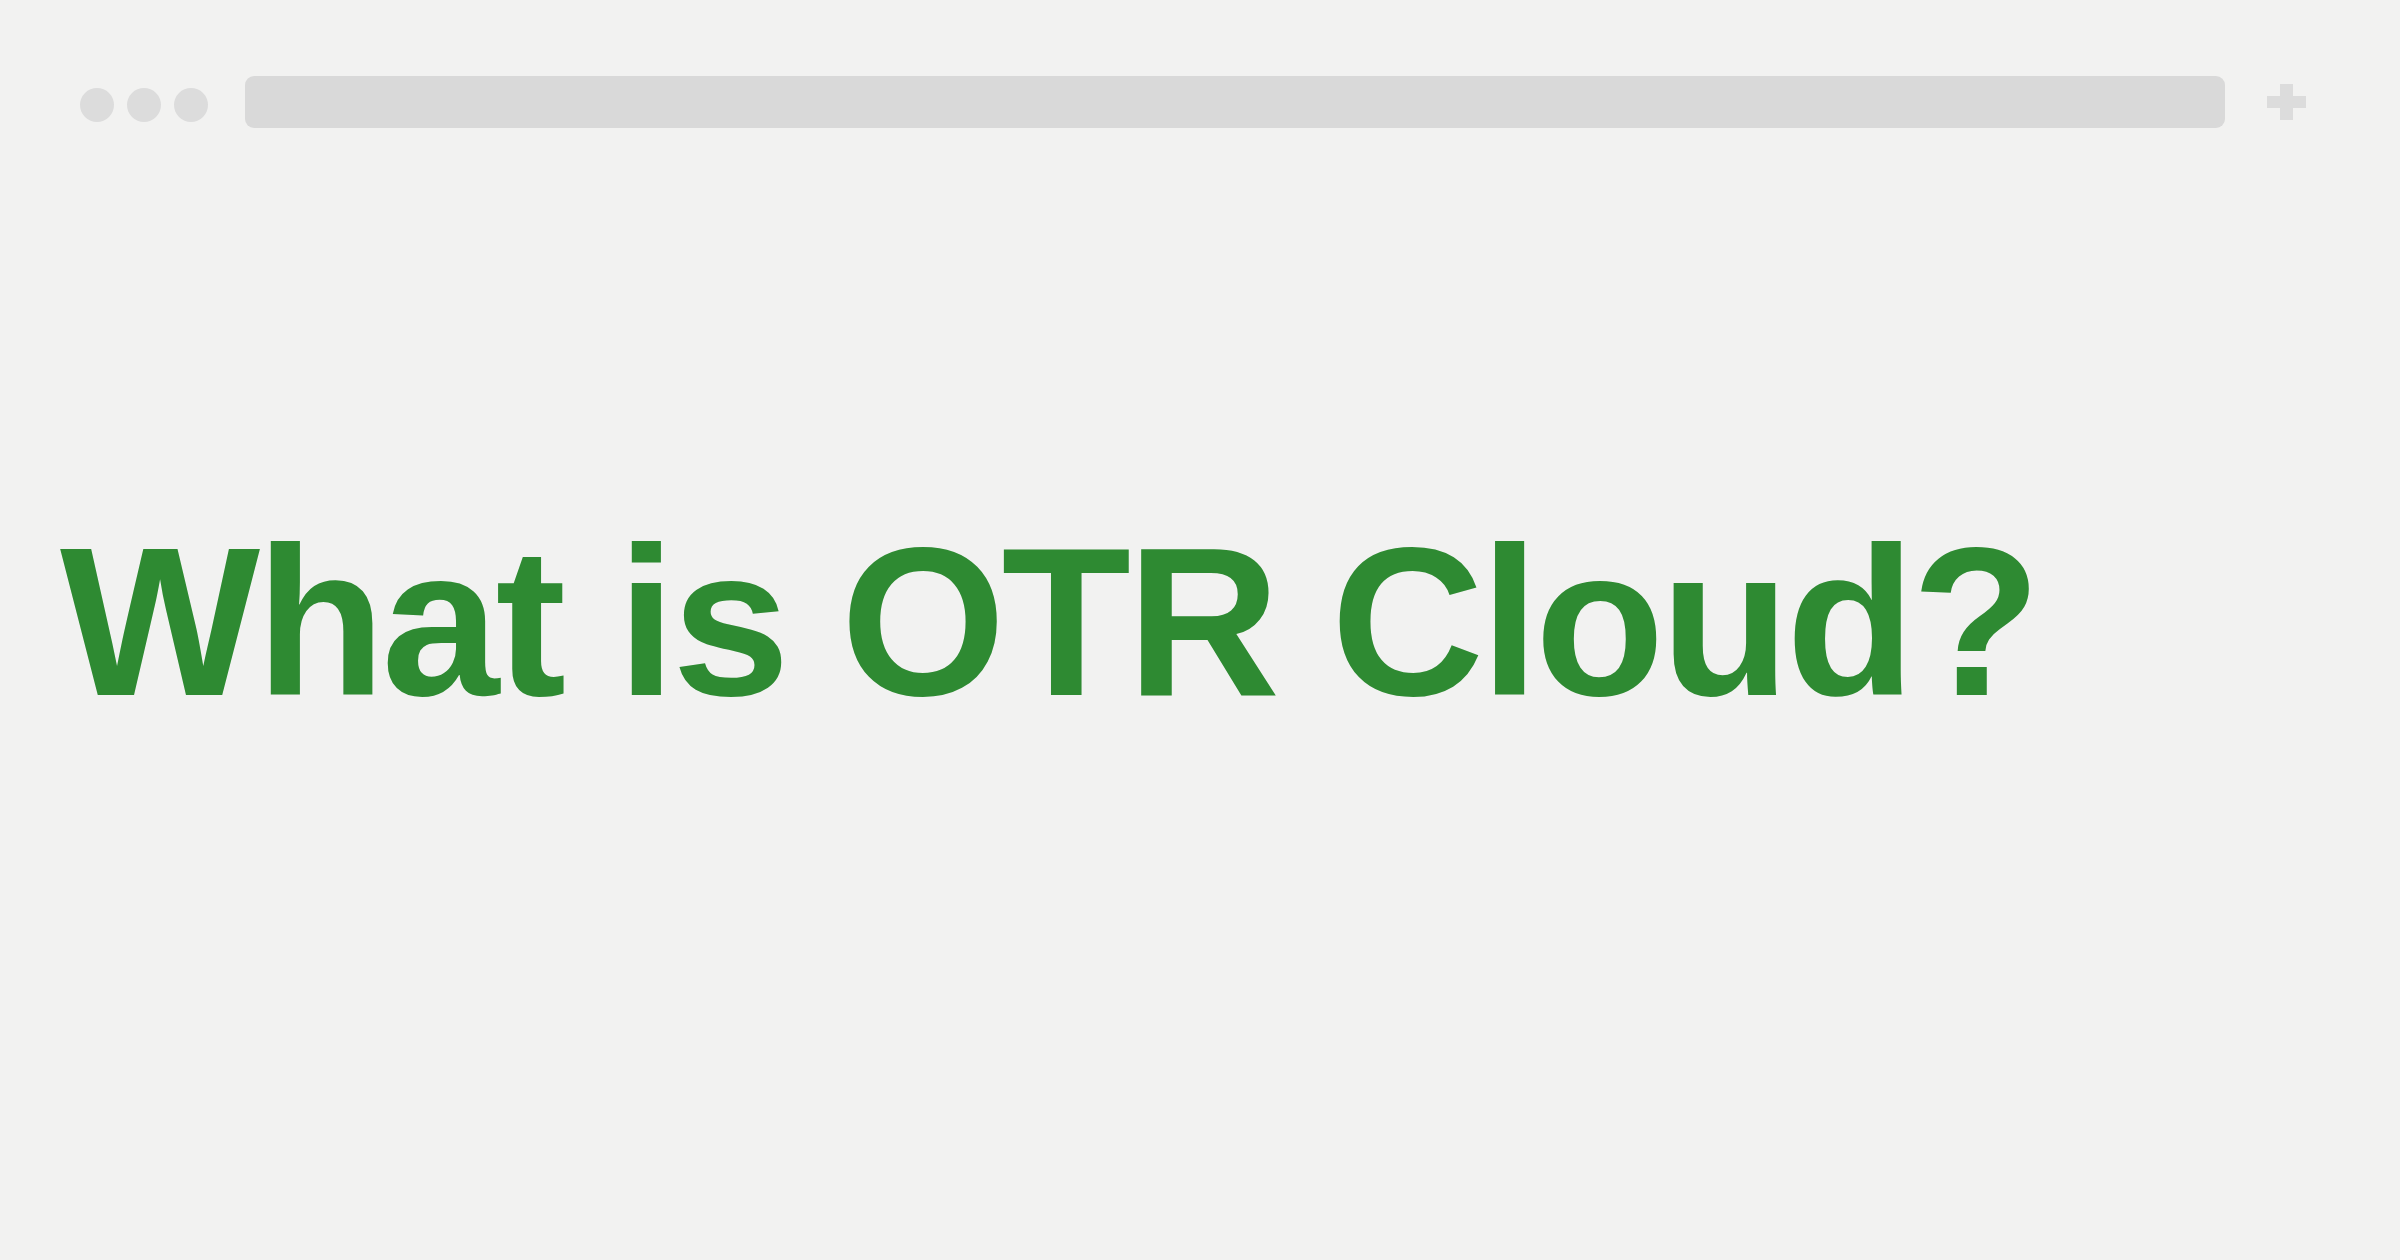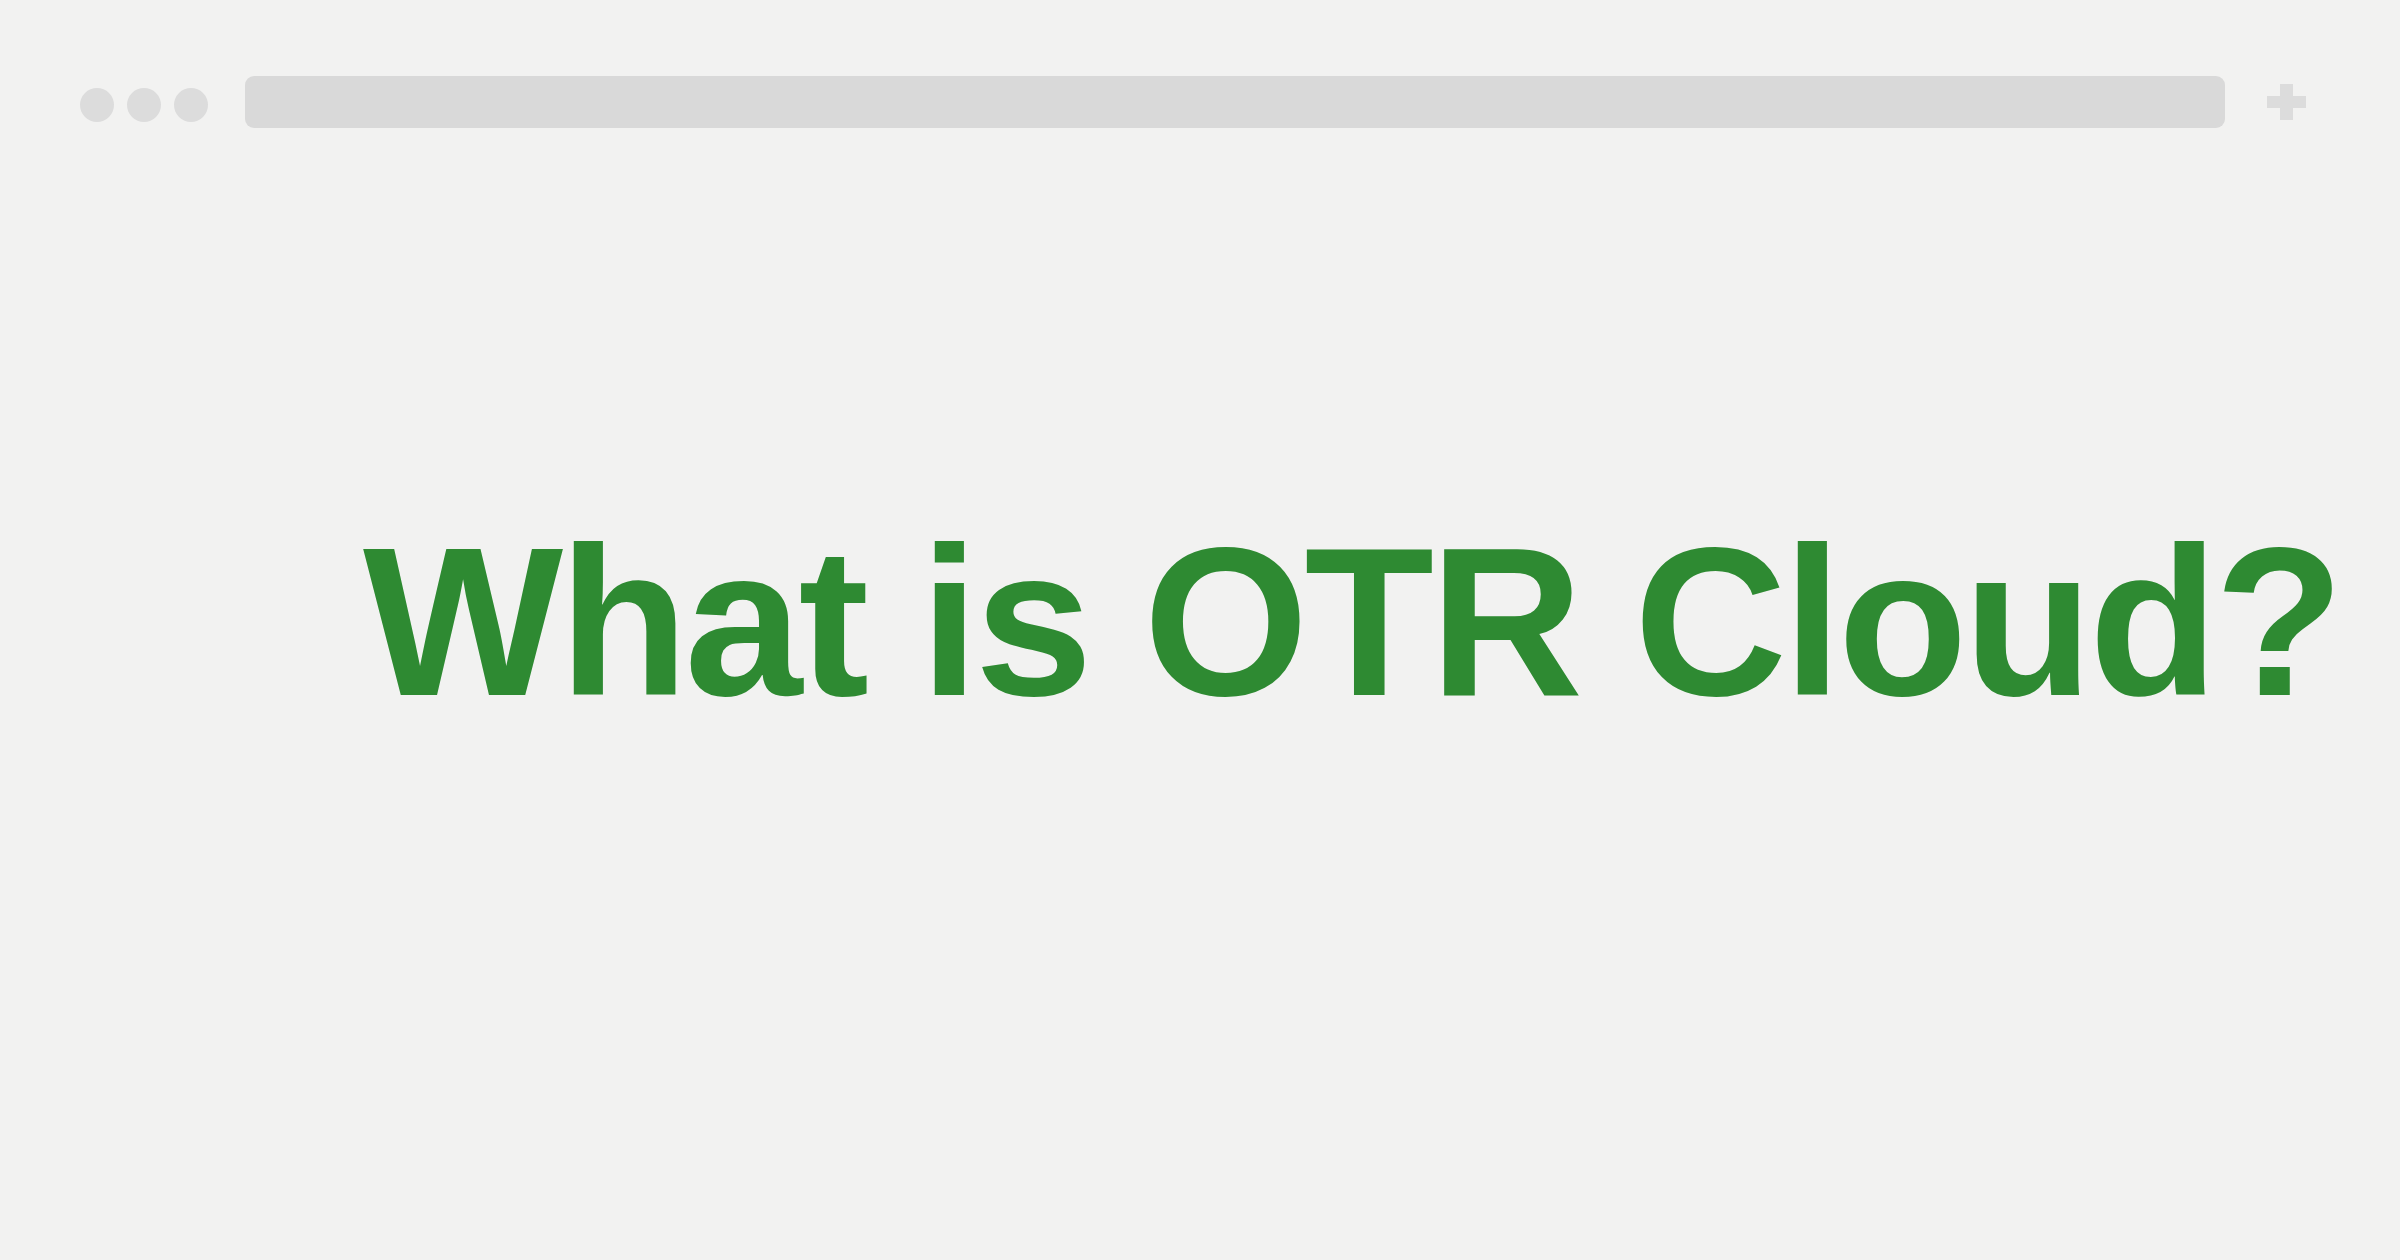--- a/index.html
+++ b/index.html
@@ -109,21 +109,21 @@
 
   
   #hero {
     position: absolute;
     left: 0;
     top: 0;
     width: 2400px;
     height: 1260px;
     display: flex;
     align-items: center;
-    justify-content: flex-end;
+    justify-content: flex-start;
   }
 
   #hero-title {
     margin: 0;
     padding: 0 60px;
     font-family: "Liberation Sans", sans-serif;
     font-weight: 700;
     font-size: 212px;
     line-height: 1.05;
     letter-spacing: -4px;

